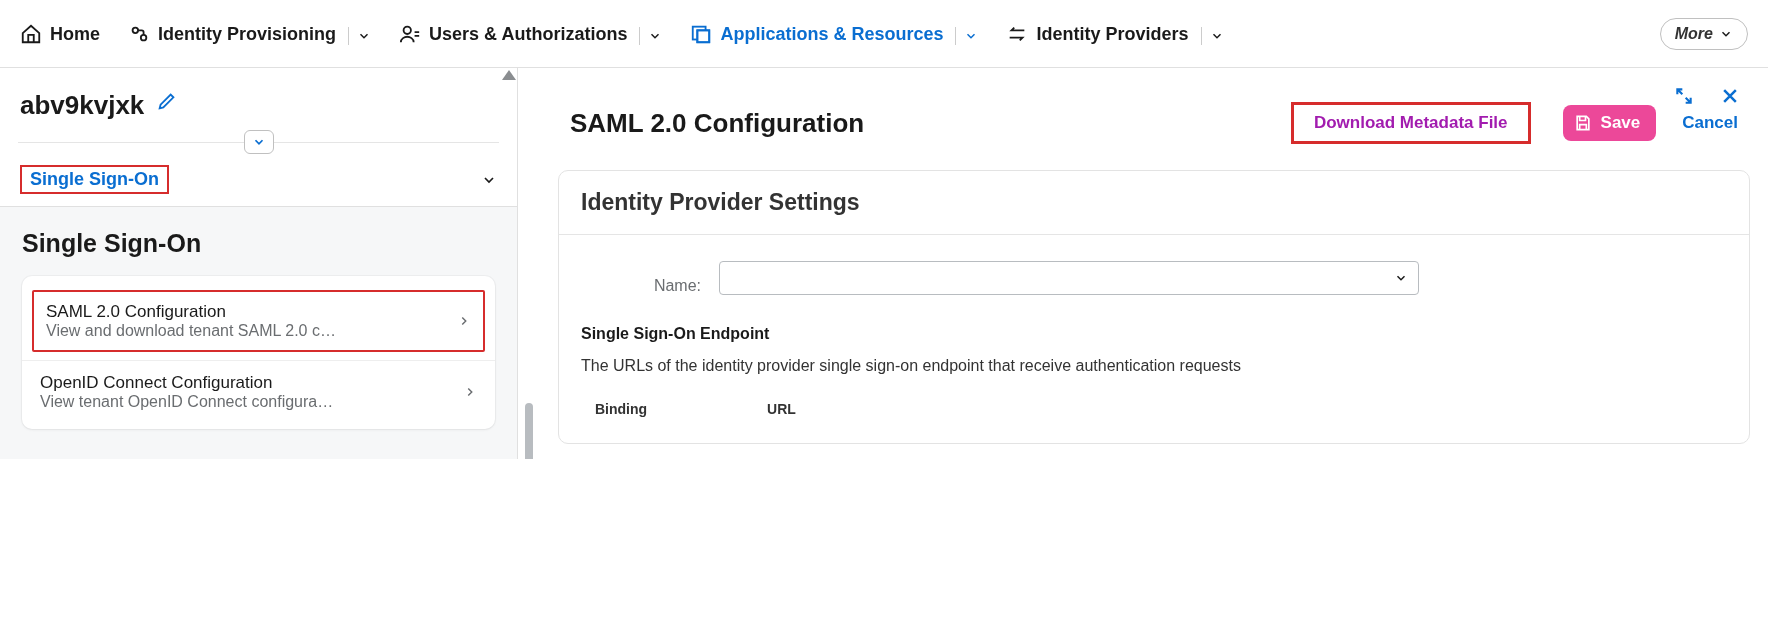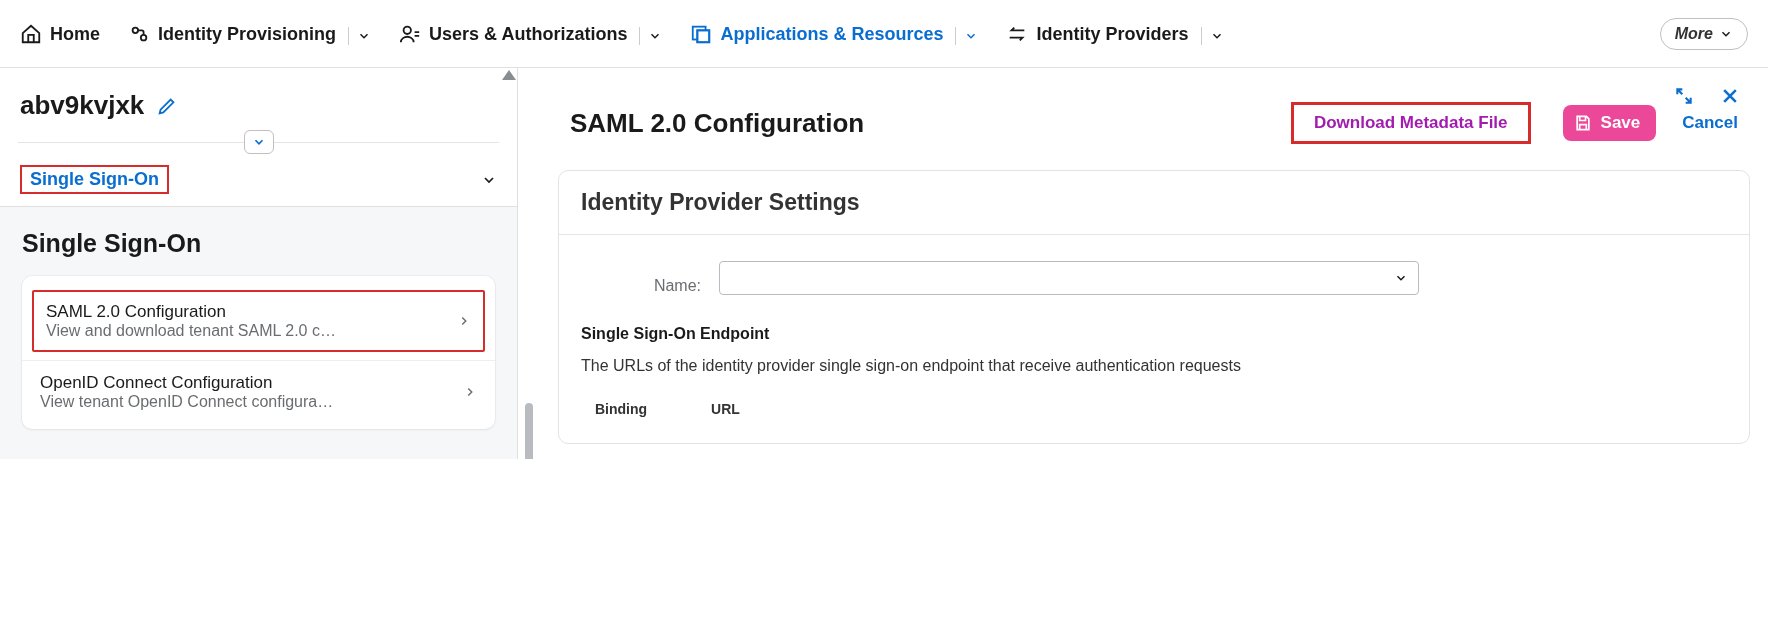--- a/index.html
+++ b/index.html
@@ -59,21 +59,21 @@
   .leftcol {
     width: 518px;
     border-right: 1px solid #e0e0e0;
     display: flex;
     flex-direction: column;
     position: relative;
   }
   .tenant-header {
     padding: 22px 20px 10px 20px;
     display: flex;
-    align-items: center;
+    align-items: flex-start;
     gap: 12px;
   }
   .tenant-title {
     font-size: 26px;
     font-weight: 700;
     color: #1a1a1a;
   }
   .edit-icon {
     color: #0a6ed1;
     cursor: pointer;
@@ -298,21 +298,21 @@
     color: #1a1a1a;
     margin-bottom: 14px;
   }
   .sub-desc {
     font-size: 16px;
     color: #333;
     margin-bottom: 20px;
   }
   .tbl-head {
     display: flex;
-    gap: 64px;
+    gap: 120px;
     padding: 6px 14px;
     font-weight: 700;
   }
   svg { display: block; }
 </style>
 </head>
 <body>
 
 <div class="topnav">
   <div class="nav-item">

